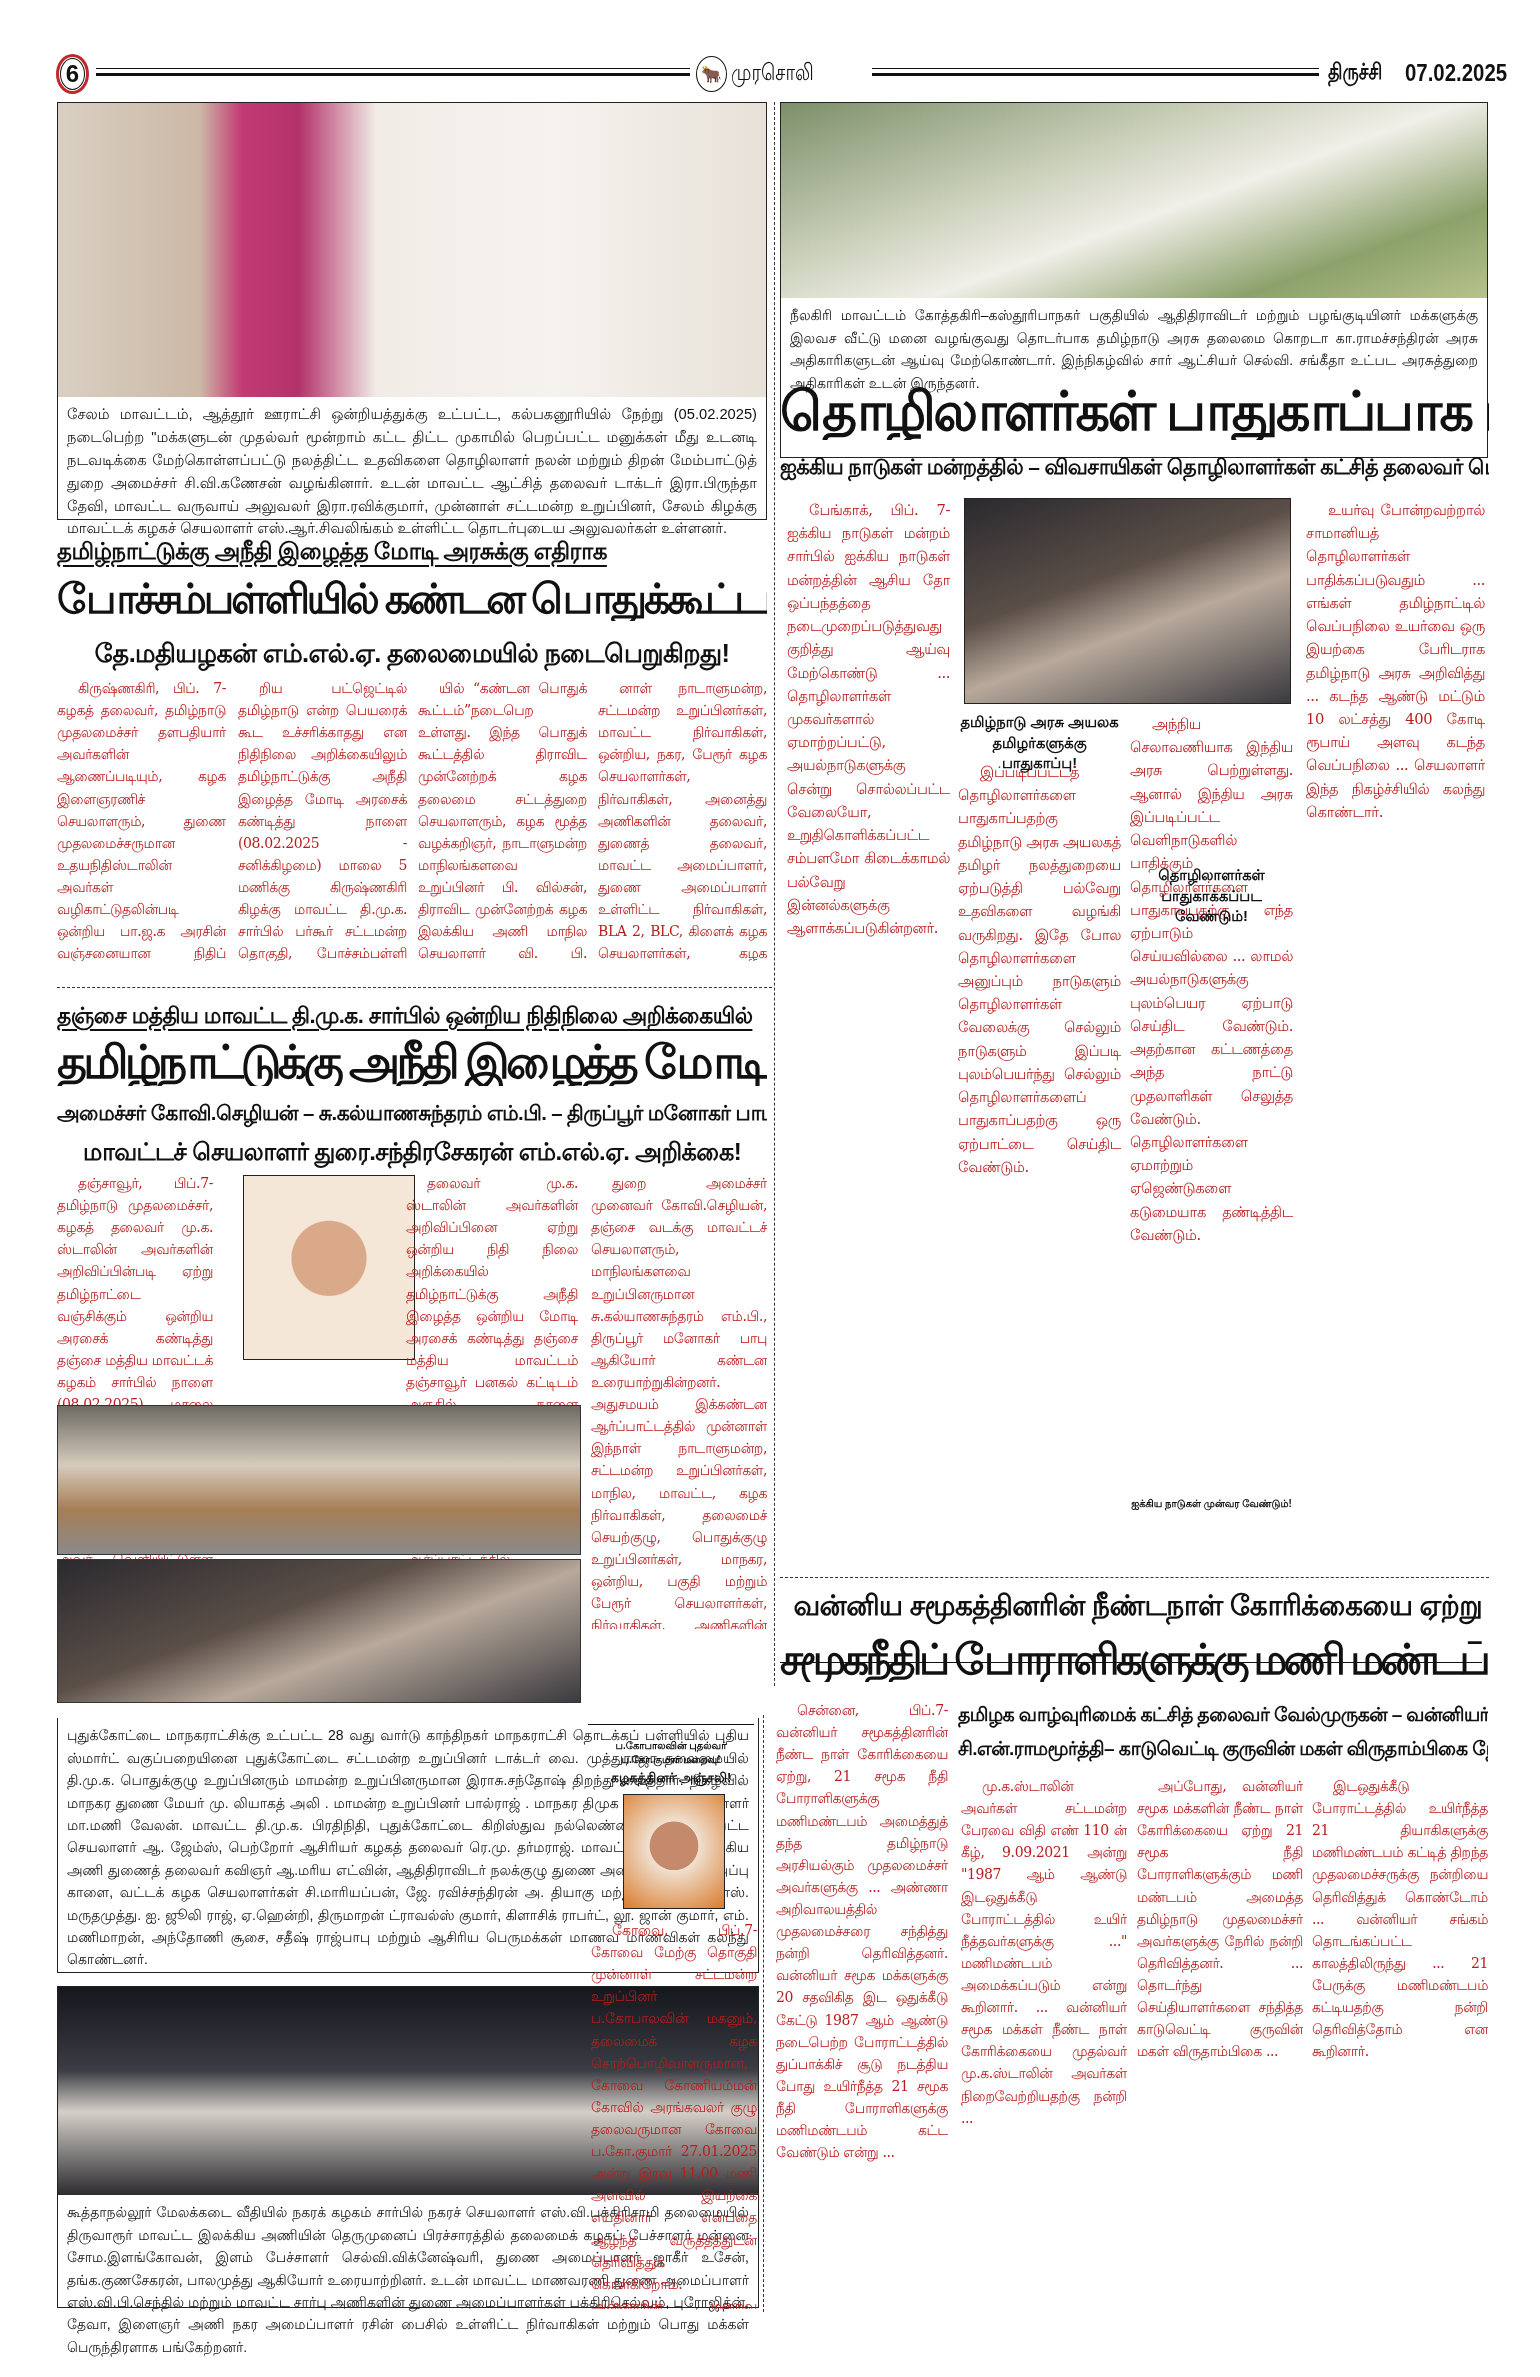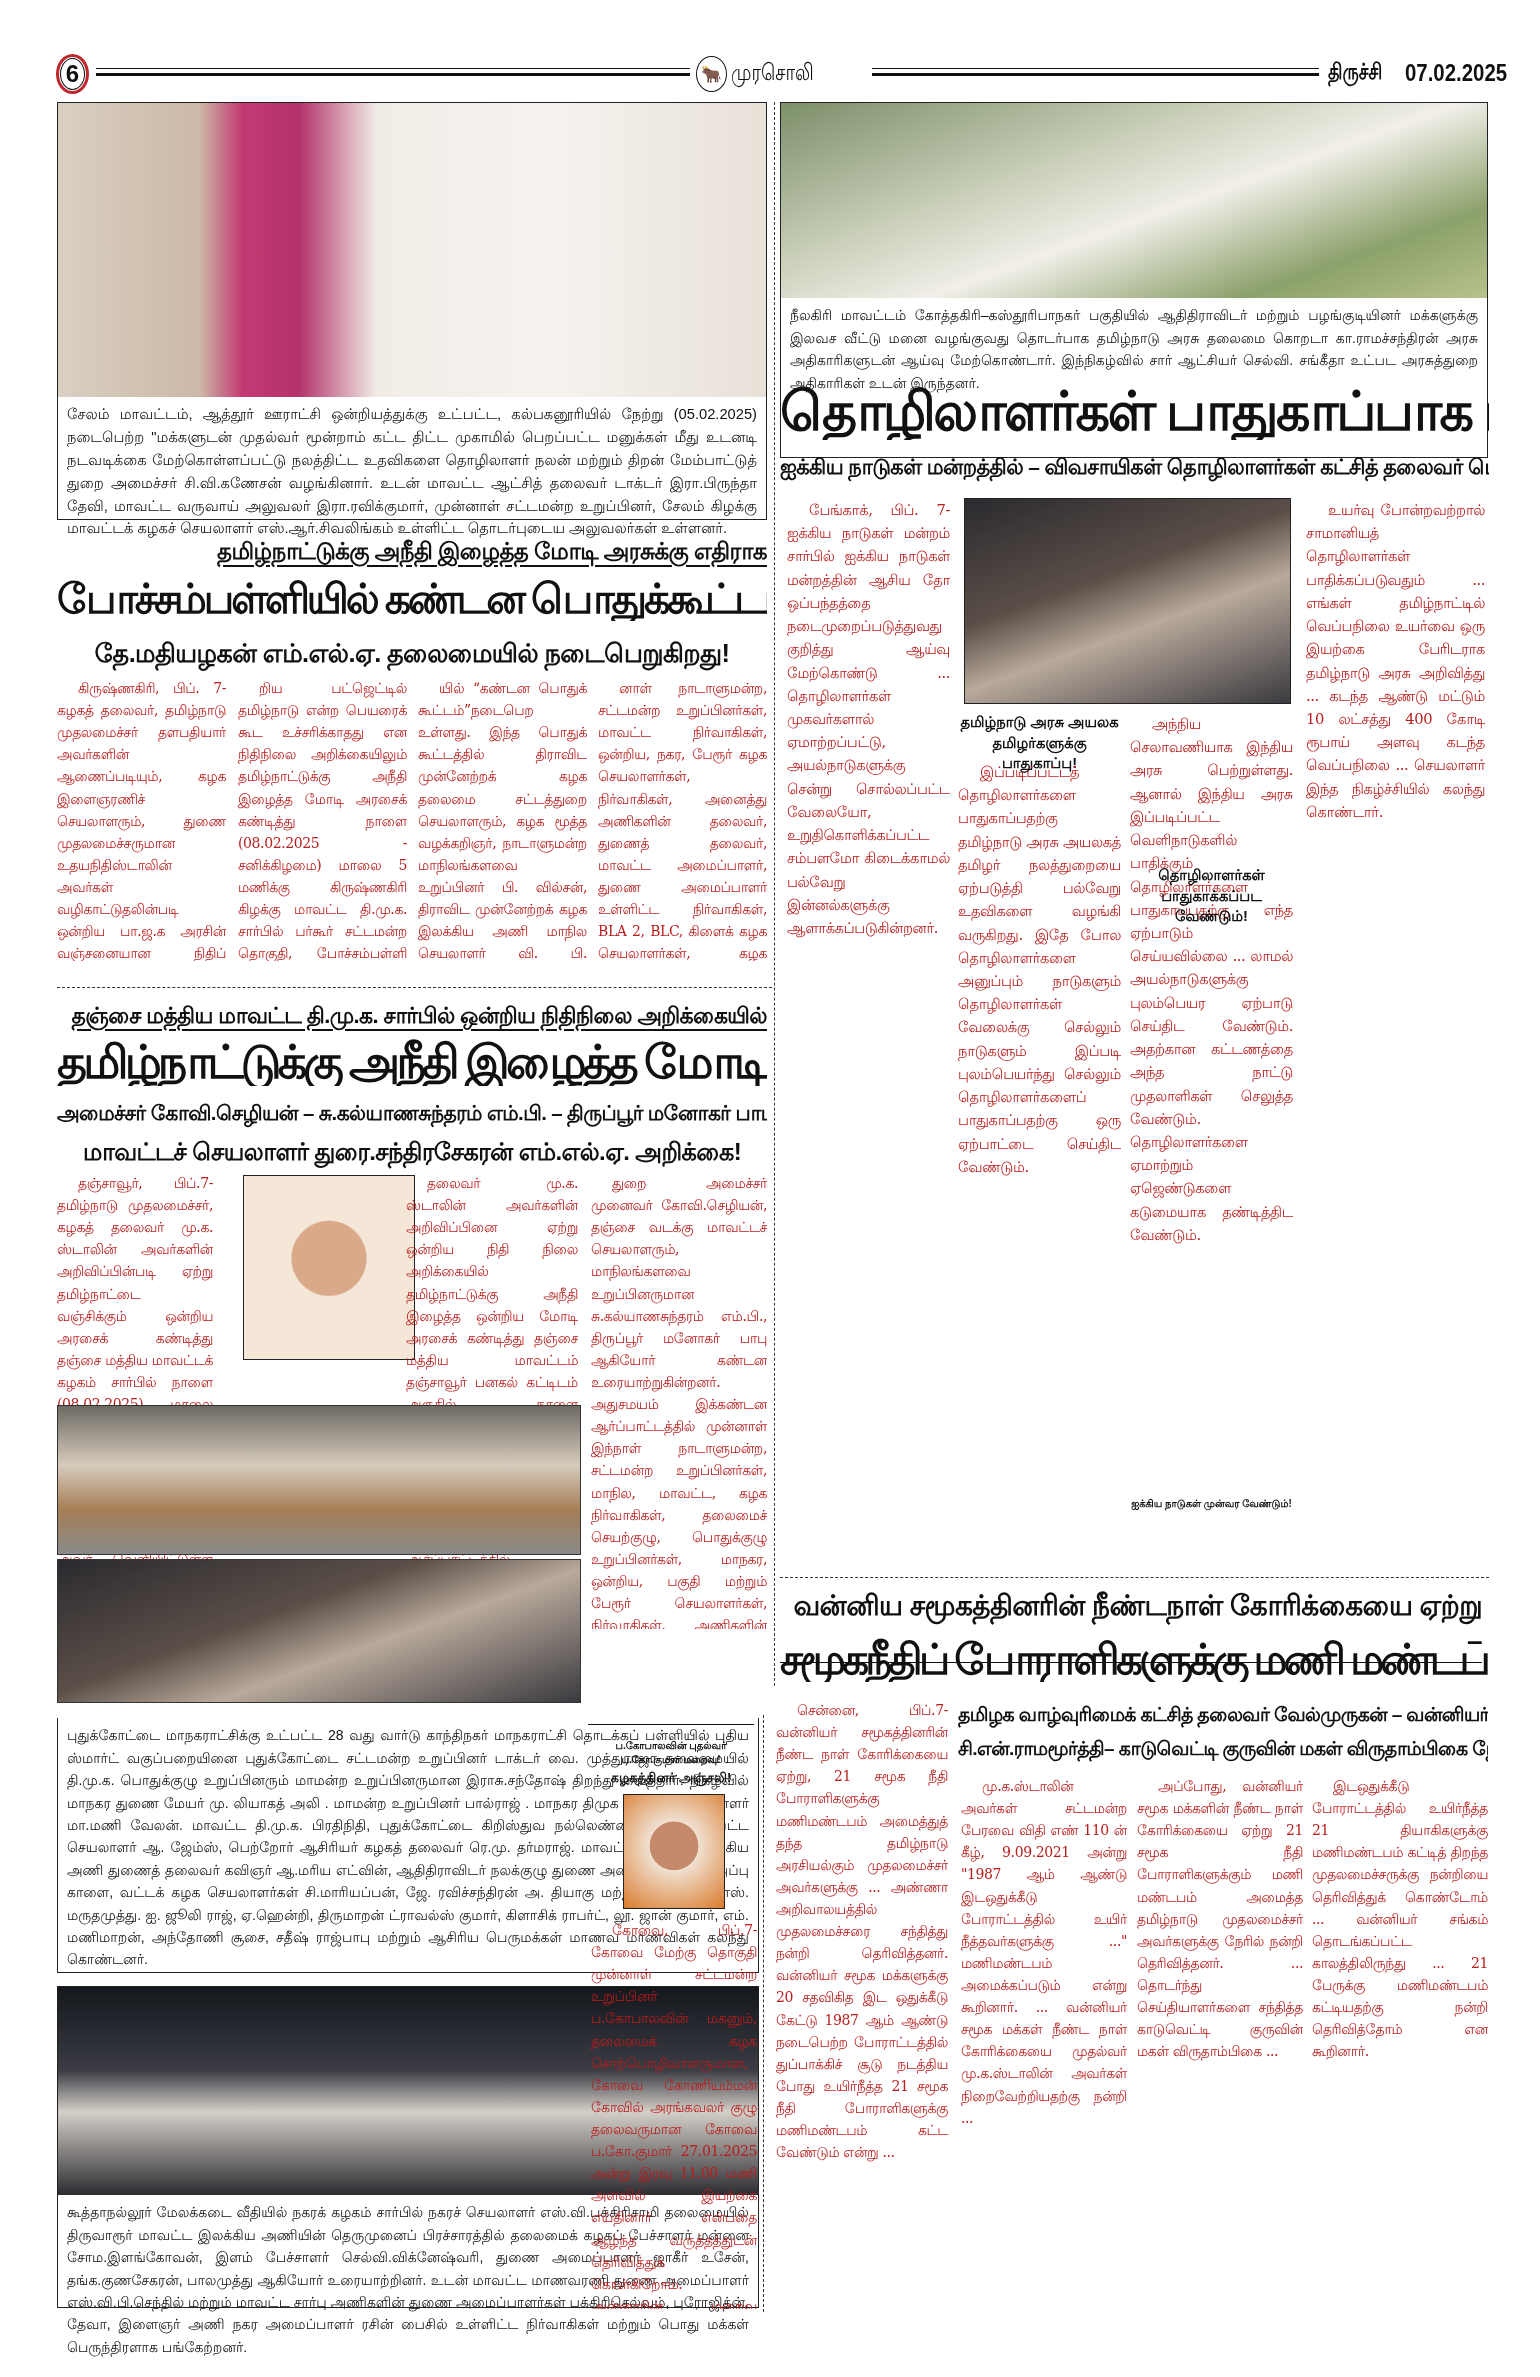--- a/index.html
+++ b/index.html
@@ -15,21 +15,21 @@
   .date{left:1405px;top:59px;font:bold 24px "Liberation Sans",sans-serif;transform:scaleX(.85);transform-origin:left}
   
   .box{border:1.9px solid #222}
   .photo{background:linear-gradient(135deg,#c8b6a0,#e9e3d8 40%,#9f8d78 70%,#d8cfc3)}
   .photo.green{background:linear-gradient(160deg,#7d8f6a,#c9cfb8 35%,#f1efe9 55%,#8ca16b 80%,#b7c28c)}
   .photo.dark{background:linear-gradient(160deg,#2b2a2f,#5b4f48 40%,#b8a99b 60%,#3b3a3f)}
   .photo.street{background:linear-gradient(180deg,#6d6a63,#d6cbbd 40%,#a67e55 70%,#8a8a8a)}
   .photo.night{background:linear-gradient(180deg,#14171c,#3b3c44 40%,#d4cfc8 60%,#2d2c31)}
   .photo.portrait{background:radial-gradient(circle at 50% 45%,#d9a98a 0 28%,#f4e7d7 29% 100%)}
   .caption{font:18px/1.55 "Liberation Sans",sans-serif;text-align:justify;padding:6.4px 9px;transform-origin:left top}
-  .kicker{font:bold 25.5px "Liberation Sans",sans-serif;text-align:right;text-decoration:underline;text-underline-offset:6.4px;letter-spacing:-0.6px}
+  .kicker{font:bold 25.5px "Liberation Sans",sans-serif;text-align:left;text-decoration:underline;text-underline-offset:6.4px;letter-spacing:-0.6px}
   .headline{font:900 49px "Liberation Sans",sans-serif;text-align:center;letter-spacing:-2.6px;line-height:1.05;white-space:nowrap;overflow:hidden}
   .subhead{font:bold 27px "Liberation Sans",sans-serif;text-align:center;letter-spacing:-0.6px;white-space:nowrap;overflow:hidden}
   .col{font:16.6px/1.58 "DejaVu Serif",serif;text-align:justify;color:#b91c1c;overflow:hidden;letter-spacing:-0.4px}
   .col p{text-indent:1.5em}
   .dash-v{border-left:1.9px dashed #333;width:0}
   .dash-h{border-top:1.9px dashed #333;height:0}
   .sideline{font:bold 19px "Liberation Sans",sans-serif;text-align:center;line-height:1.4}
 </style>
 </head>
 <body>

